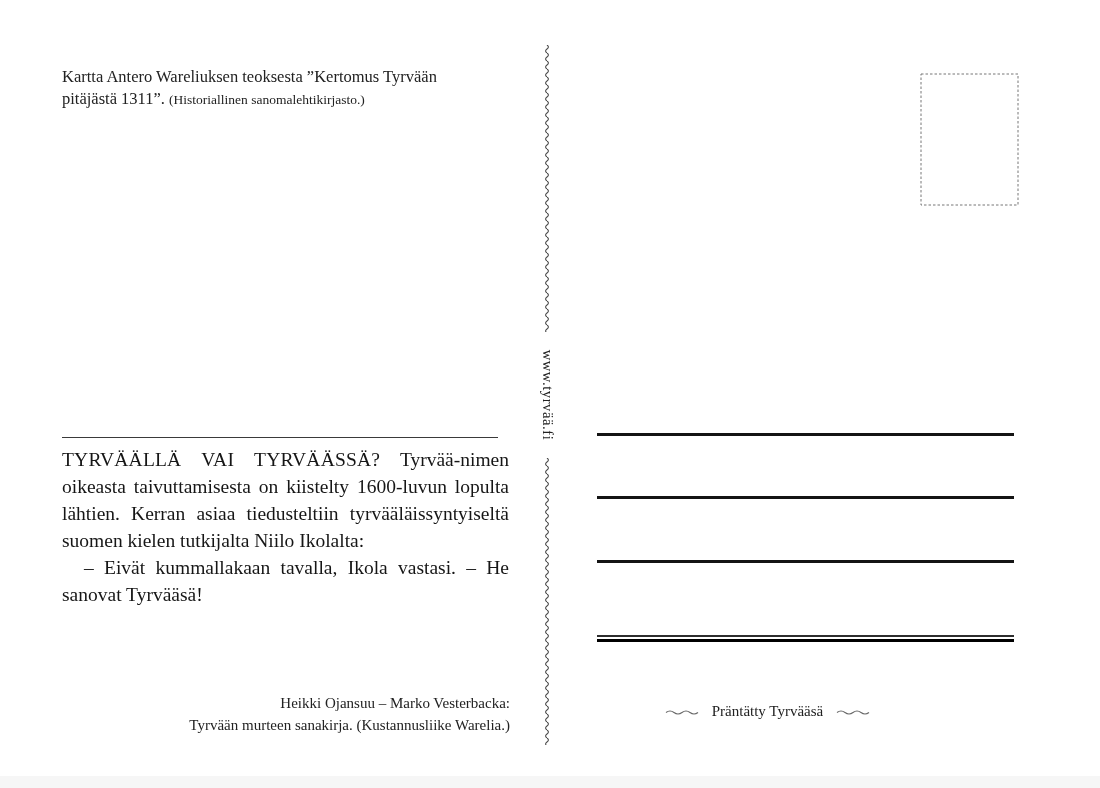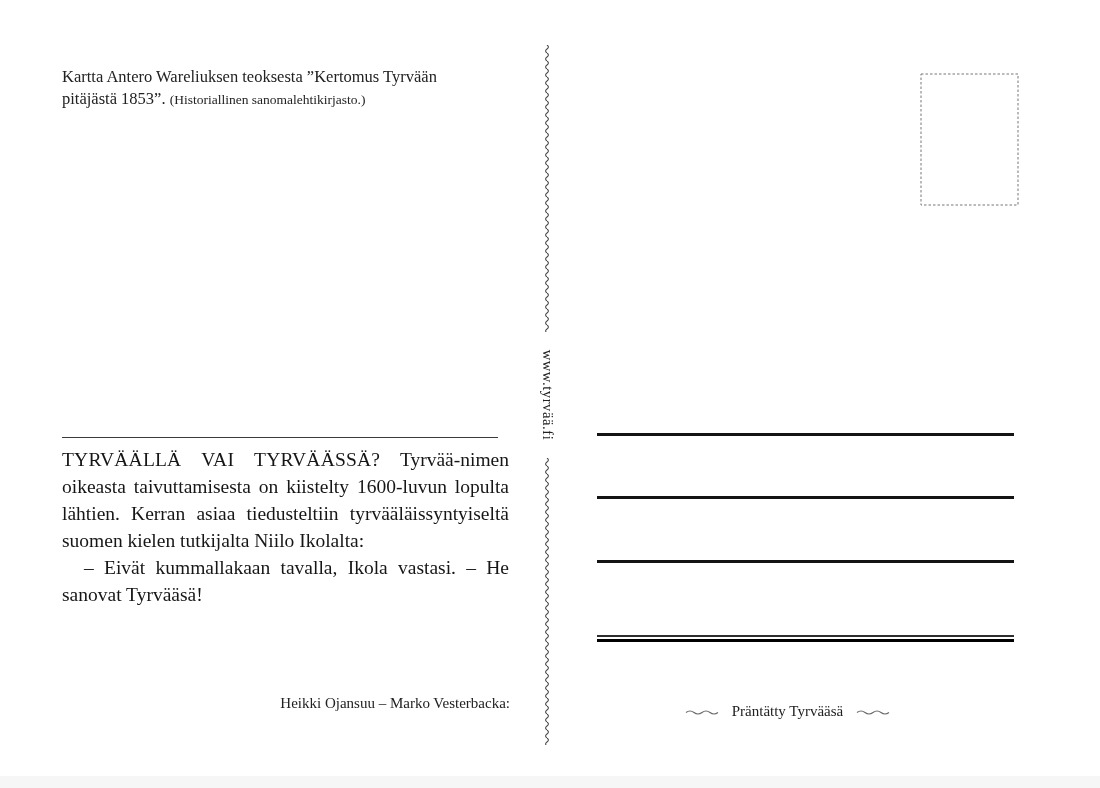--- a/index.html
+++ b/index.html
@@ -39,44 +39,45 @@
 
   
   .addr-line { position: absolute; left: 597px; width: 417px; height: 3px; background: #141414; }
   .addr-line.l1 { top: 433px; }
   .addr-line.l2 { top: 496px; }
   .addr-line.l3 { top: 560px; }
   .addr-line.l4 { top: 635px; height: 7px; background: transparent;
                   border-top: 2px solid #2e2e2e; border-bottom: 3px solid #000; }
 
   
-  .printed-note { position: absolute; left: 680px; top: 703px; width: 215px;
+  .printed-note { position: absolute; left: 660px; top: 703px; width: 215px;
                   display: flex; align-items: center; justify-content: center; gap: 13px;
                   font-size: 15px; color: #222; white-space: nowrap; }
   .printed-note svg { flex: 0 0 auto; }
 
   
   .scan-edge { position: absolute; left: 0; top: 776px; width: 1100px; height: 12px; background: #f6f6f6; }
 </style>
 </head>
 <body>
 
 <div class="postcard">
 
-  <div class="caption"><span>Kartta Antero Wareliuksen teoksesta ”Kertomus Tyrvään pitäjästä 1853”. </span><span class="src">(Historiallinen sanomalehtikirjasto.)</span>
+  <div class="caption"><span>Kartta Antero Wareliuksen teoksesta ”Kertomus Tyrvään pitäjästä 1311”. </span><span class="src">(Historiallinen sanomalehtikirjasto.)</span>
   </div>
 
   <div class="story-rule"></div>
   <div class="story">
     <p><span class="lead-caps">TYRVÄÄLLÄ VAI TYRVÄÄSSÄ?</span><span> Tyrvää-nimen oikeasta taivuttamisesta on kiistelty 1600-luvun lo­pulta lähtien. Kerran asiaa tiedusteltiin tyrvääläis­syntyiseltä suomen kielen tutkijalta Niilo Ikolalta:</span></p>
     <p class="dialogue">– Eivät kummallakaan tavalla, Ikola vastasi. – He sanovat Tyrvääsä!</p>
   </div>
 
   <div class="credits">
     <div>Heikki Ojansuu – Marko Vesterbacka:</div>
+    <div>Tyrvään murteen sanakirja. (Kustannusliike Warelia.)</div>
   </div>
 
   <svg class="divider-seg top" width="8" height="287">
     <defs>
       <pattern id="wv1" width="8" height="8" patternUnits="userSpaceOnUse">
         <path d="M4 0 Q6.8 2 4 4 Q1.2 6 4 8" fill="none" stroke="#4a4a4a" stroke-width="1.1"></path>
       </pattern>
     </defs>
     <rect width="8" height="287" fill="url(#wv1)"></rect>
   </svg>

